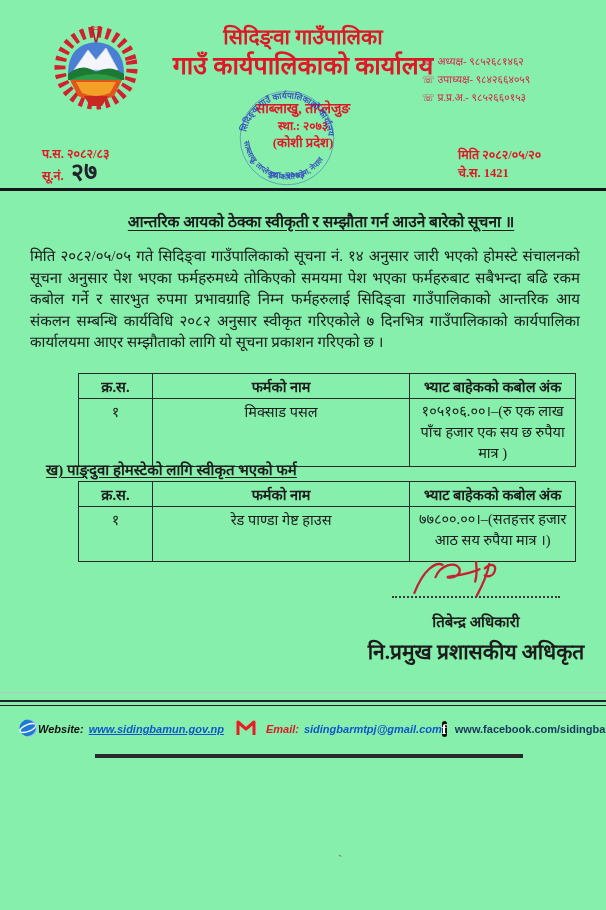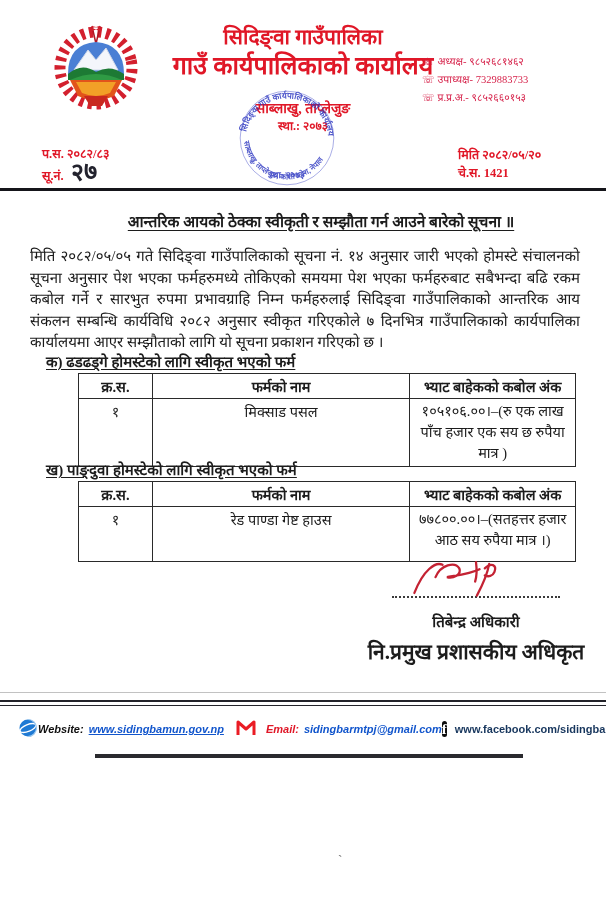--- a/index.html
+++ b/index.html
@@ -1,19 +1,19 @@
 <!DOCTYPE html>
 <html><head>
 <meta charset="utf-8">
 <style>
   * { margin:0; padding:0; box-sizing:border-box; }
   body { background:#888; font-family:"Liberation Serif","DejaVu Serif",serif; }
   .page {
     position:relative; width:606px; height:910px; margin:0 auto;
-    background:#ffffff; overflow:hidden; color:#1c1c1c;
+    background:#86efac; overflow:hidden; color:#1c1c1c;
   }
   
   .logo { position:absolute; left:44px; top:22px; width:104px; height:94px; }
   .head-center { position:absolute; left:120px; right:120px; top:24px; text-align:center; }
   .title1 { color:#e01727; font-weight:bold; font-size:21px; line-height:26px; }
   .title2 { color:#e01727; font-weight:bold; font-size:25px; line-height:32px; }
   .addr   { color:#e01727; font-weight:bold; font-size:14px; line-height:18px; margin-top:18px;}
   .estd   { color:#e01727; font-weight:bold; font-size:12px; line-height:16px; }
   .prov   { color:#e01727; font-weight:bold; font-size:13px; line-height:17px; }
   .stamp  { position:absolute; left:223px; top:84px; width:128px; height:108px; opacity:.82; z-index:3;}
@@ -93,20 +93,21 @@
       <path d="M32 60 L72 60 L66 71 Q52 77 38 71 Z" fill="#f2a027"></path>
       <path d="M40 74 L64 74 L58 84 L46 84 Z" fill="#c8281f"></path>
     </svg>
   </div>
 
   <div class="head-center">
     <div class="title1">सिदिङ्वा गाउँपालिका</div>
     <div class="title2">गाउँ कार्यपालिकाको कार्यालय</div>
     <div class="addr">साब्लाखु, ताप्लेजुङ</div>
     <div class="estd">स्था.: २०७३</div>
+    <div class="prov">(कोशी प्रदेश)</div>
   </div>
 
   <svg class="stamp" viewBox="0 0 120 120">
     <defs>
       <path id="arcTop" d="M14,62 A46,46 0 0 1 106,62"></path>
       <path id="arcBot" d="M12,58 A48,48 0 0 0 108,58"></path>
     </defs>
     <circle cx="60" cy="60" r="52" fill="none" stroke="#2b35c0" stroke-width="1" opacity=".55"></circle>
     <text font-size="9.5" fill="#2b35c0" font-weight="bold">
       <textPath href="#arcTop" startOffset="6%">सिदिङ्वा गाउँ कार्यपालिकाको कार्यालय</textPath>
@@ -117,21 +118,21 @@
     <text x="60" y="104" font-size="10" fill="#2b35c0" font-weight="bold" text-anchor="middle">स्था: २०७३</text>
   </svg>
 
   <div class="contacts">
     <div class="contact-line">
       <span class="ph">☏</span><span>अध्यक्ष-</span>
       <span>९८५२६८१४६२</span>
     </div>
     <div class="contact-line">
       <span class="ph">☏</span><span>उपाध्यक्ष-</span>
-      <span>7329883733</span>
+      <span>९८४२६६४०५९</span>
     </div>
     <div class="contact-line">
       <span class="ph">☏</span><span>प्र.प्र.अ.-</span>
       <span>९८५२६६०१५३</span>
     </div>
   </div>
 
   <div class="refblock">
     <div>प.स. २०८२/८३</div>
     <div>
@@ -146,23 +147,20 @@
   </div>
 
   <div class="head-rule"></div>
 
   <div class="subject">
     <span>आन्तरिक आयको ठेक्का स्वीकृती र सम्झौता गर्न आउने बारेको सूचना ॥</span>
   </div>
 
   <div class="bodytext">मिति २०८२/०५/०५ गते सिदिङ्वा गाउँपालिकाको सूचना नं. १४ अनुसार जारी भएको होमस्टे संचालनको सूचना अनुसार पेश भएका फर्महरुमध्ये तोकिएको समयमा पेश भएका फर्महरुबाट सबैभन्दा बढि रकम कबोल गर्ने र सारभुत रुपमा प्रभावग्राहि निम्न फर्महरुलाई सिदिङ्वा गाउँपालिकाको आन्तरिक आय संकलन सम्बन्धि कार्यविधि २०८२ अनुसार स्वीकृत गरिएकोले ७ दिनभित्र गाउँपालिकाको कार्यपालिका कार्यालयमा आएर सम्झौताको लागि यो सूचना प्रकाशन गरिएको छ ।</div>
 
-  <div class="sec-head sec1-head">
-    <span>क) ढडढड्गे होमस्टेको लागि स्वीकृत भएको फर्म</span>
-  </div>
   <table class="doc-table tbl1" style="position:absolute;">
     <tbody>
         <tr class="hrow">
       <td class="c1">क्र.स.</td>
       <td class="c2">फर्मको नाम</td>
       <td class="c3">भ्याट बाहेकको कबोल अंक</td>
     </tr>
     <tr class="drow">
       <td>१</td>
       <td>मिक्साड पसल</td>

